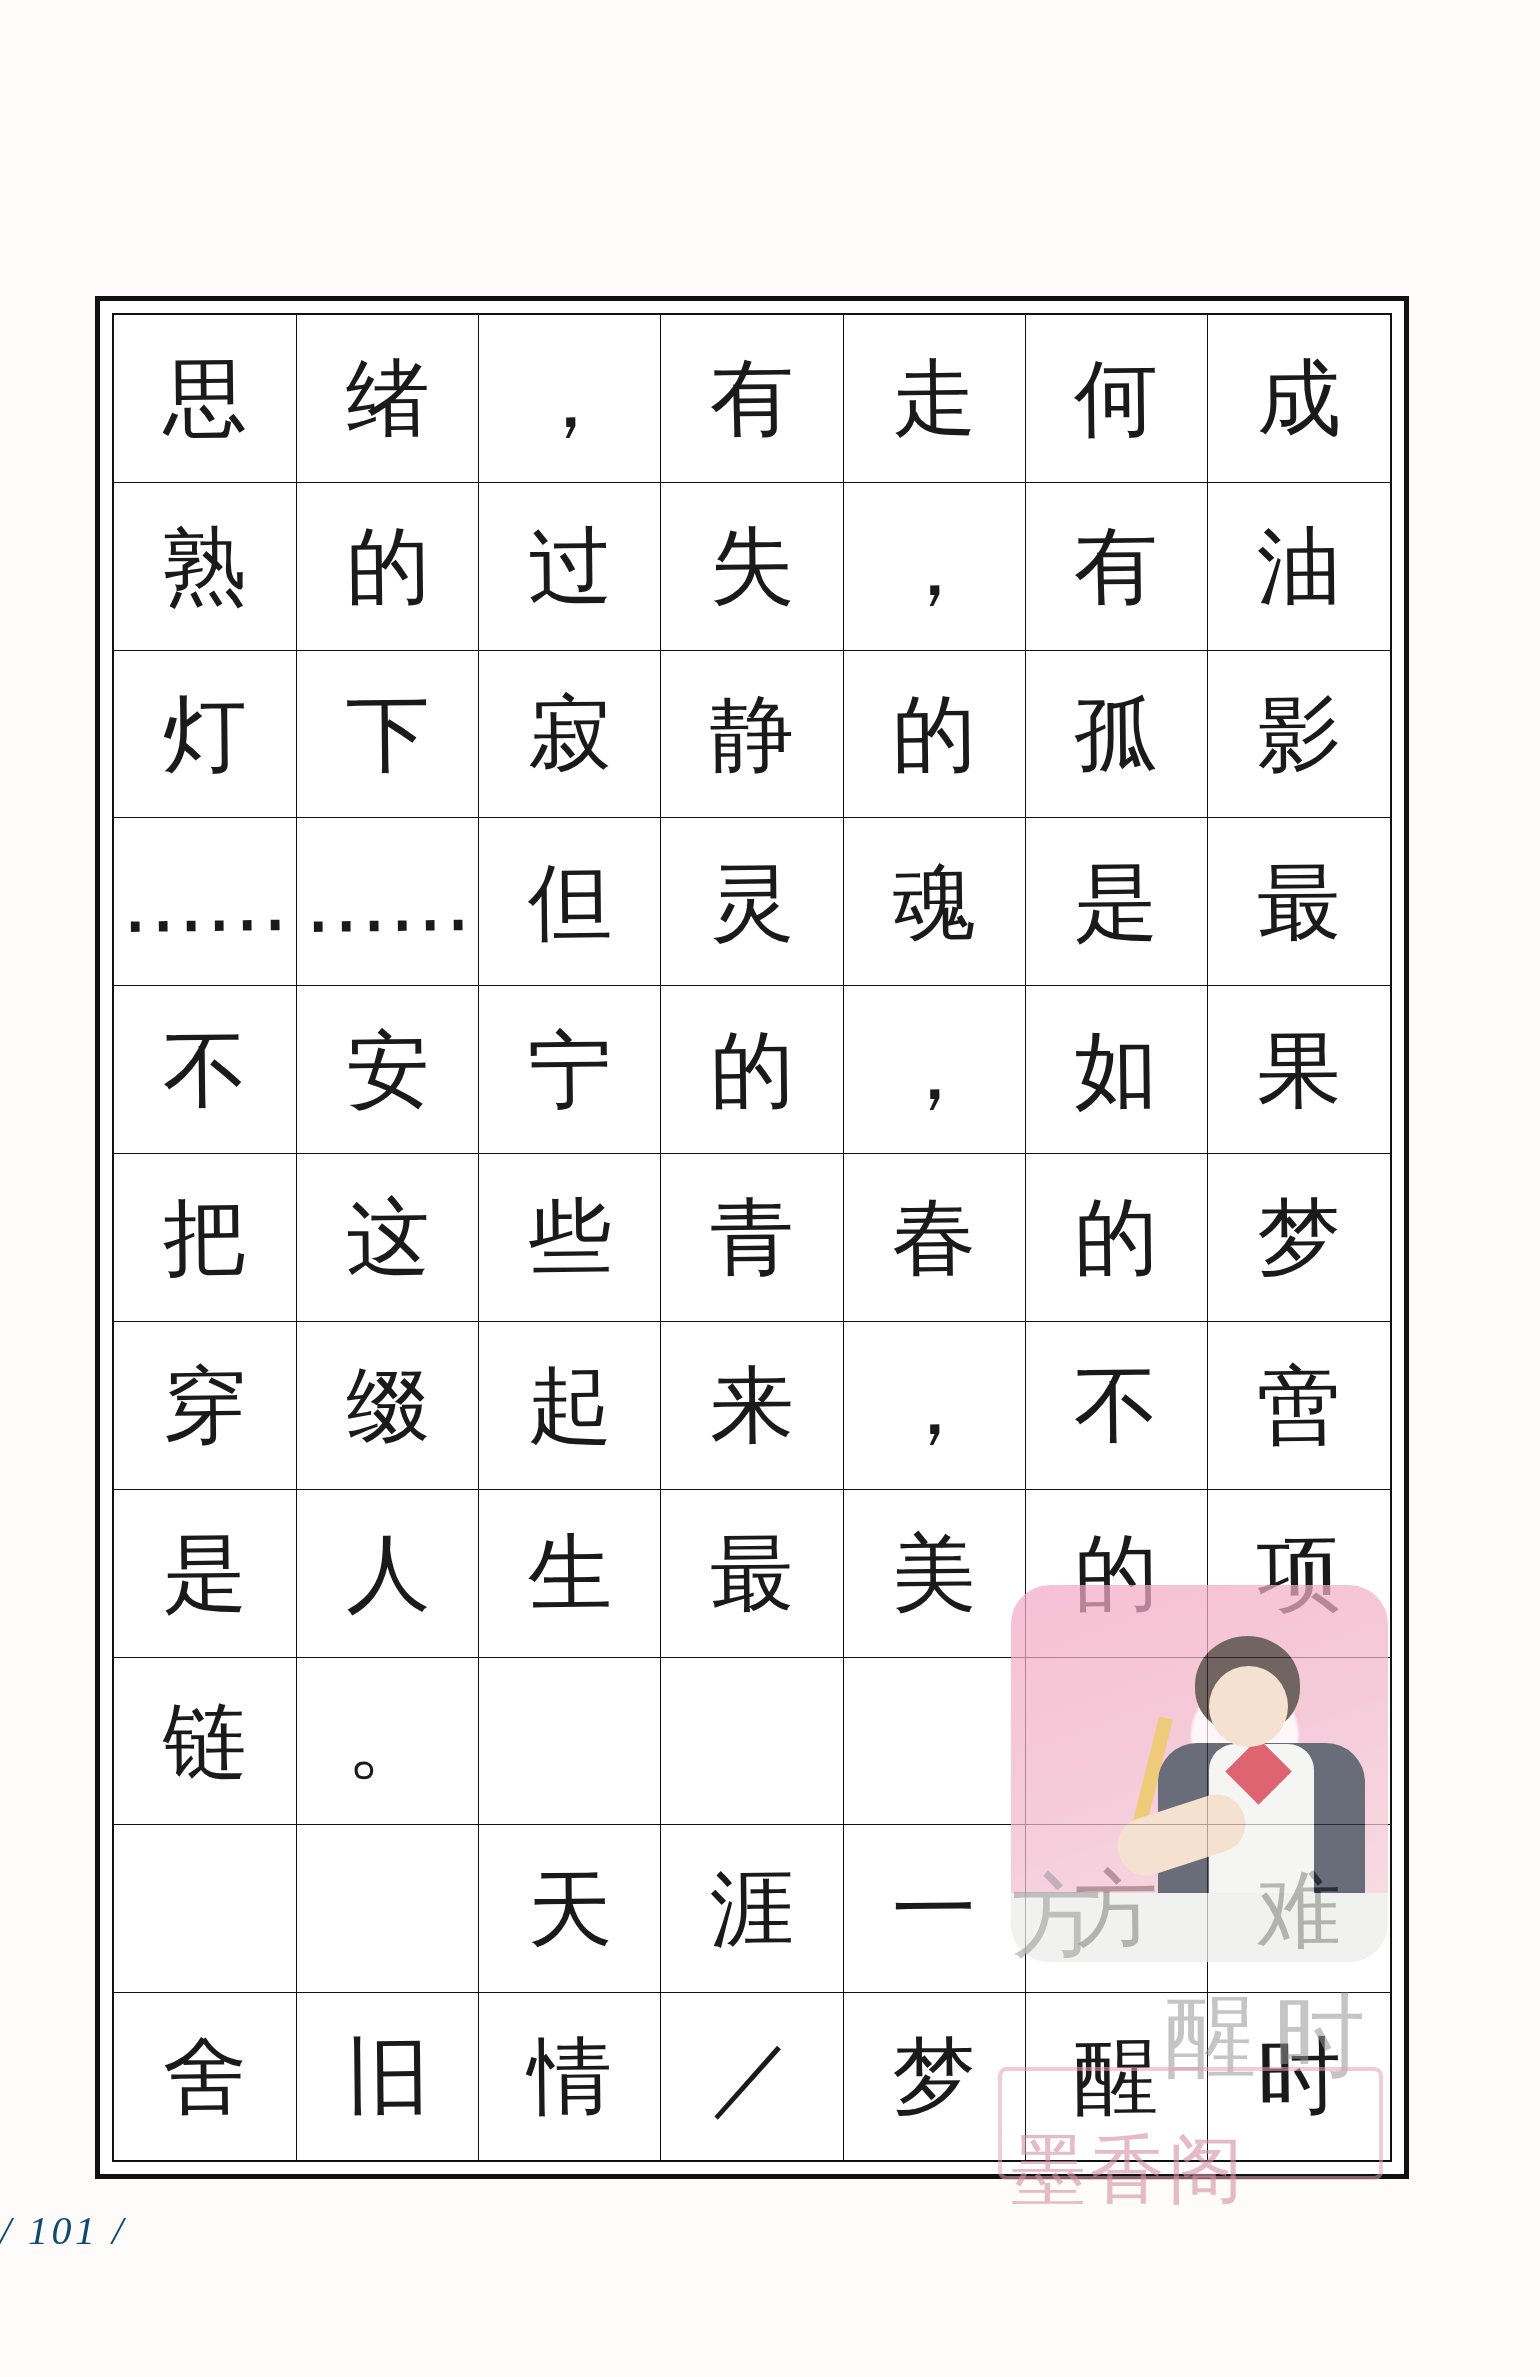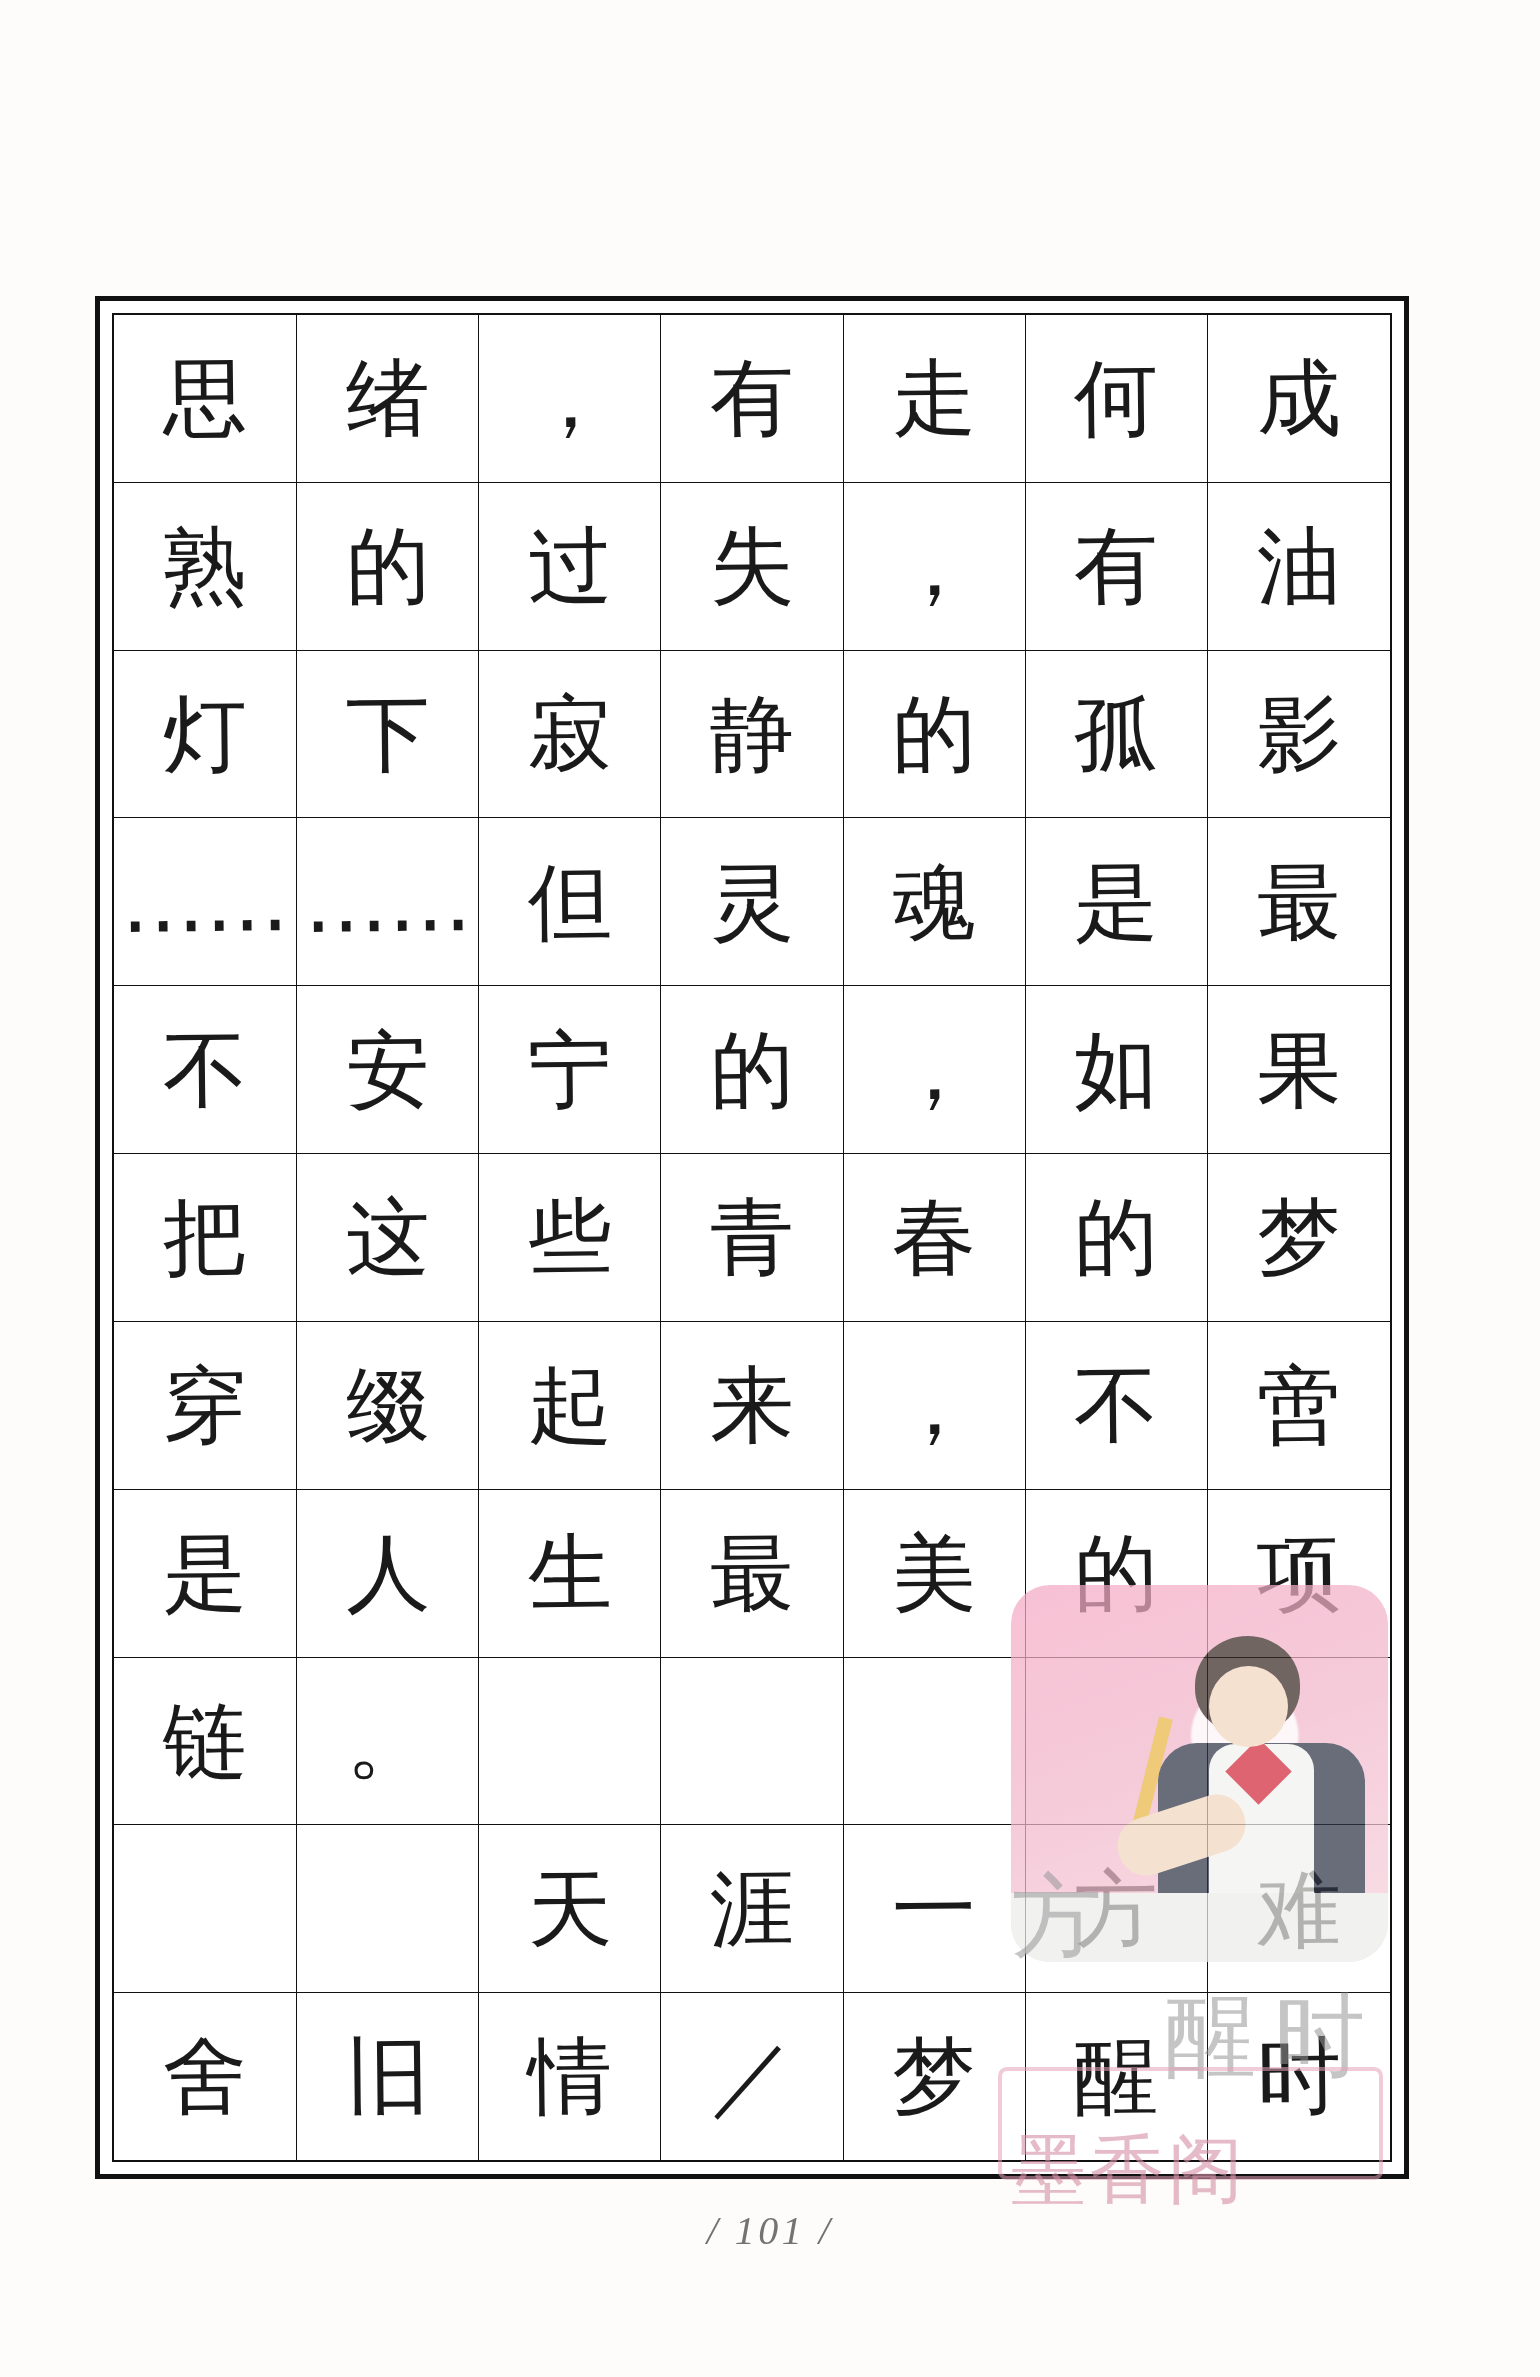--- a/index.html
+++ b/index.html
@@ -80,25 +80,25 @@
     display: inline-block;
     transform: rotate(-0.6deg);
   }
 
   
   #page-number {
     position: absolute;
     left: 0;
     top: 2207px;
     width: 1540px;
-    text-align: center;
+    text-align: left;
     font-family: "Liberation Serif", serif;
     font-style: italic;
     font-size: 40px;
-    color: #737373;
+    color: #0c4a6e;
     letter-spacing: 3.5px;
   }
 
   
   #watermark-photo {
     position: absolute;
     left: 1011px;
     top: 1585px;
     width: 377px;
     height: 377px;

